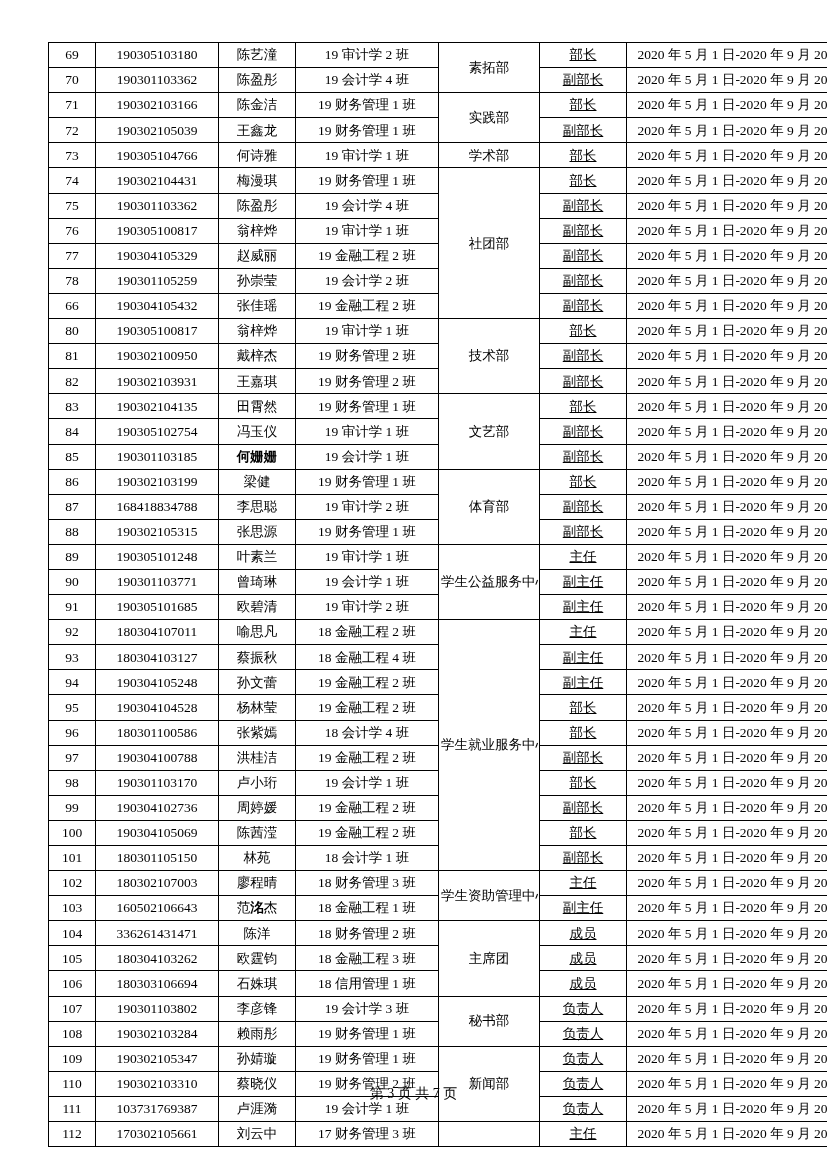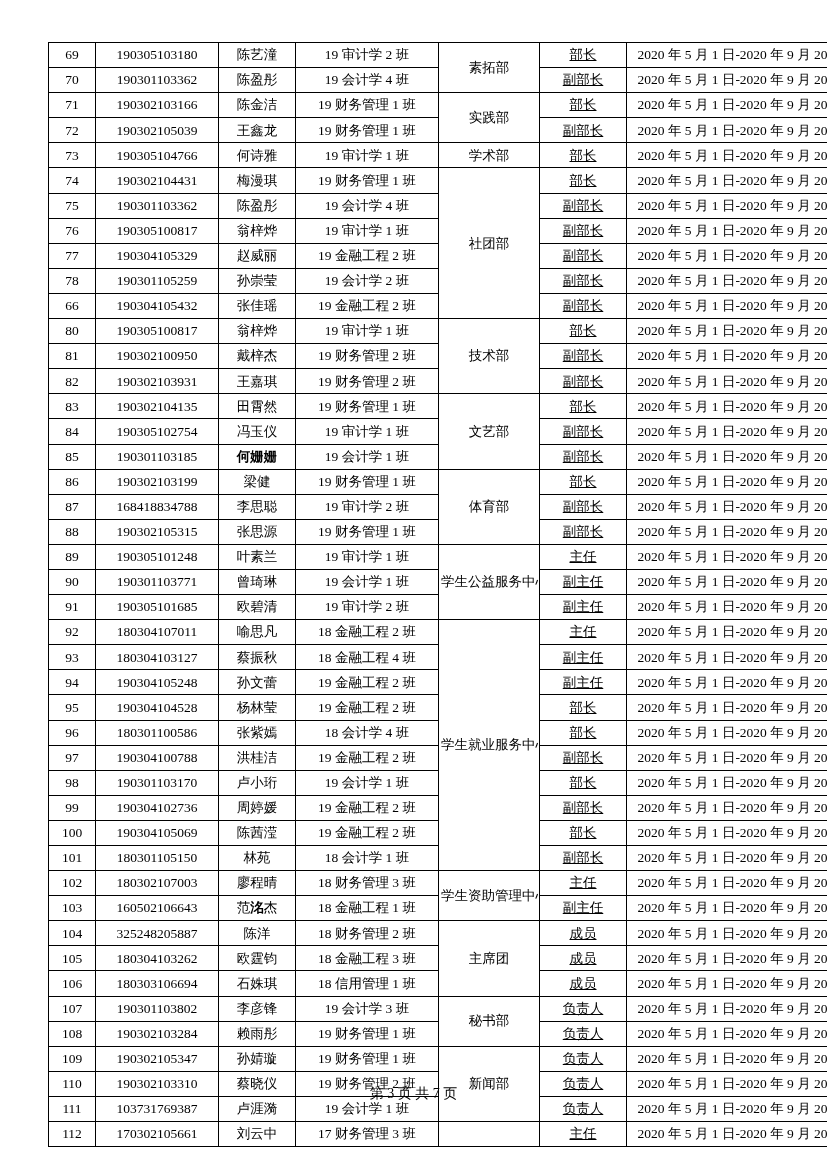--- a/index.html
+++ b/index.html
@@ -358,21 +358,21 @@
         <tr class="tall">
           <td class="c-seq">103</td>
           <td class="c-sid">160502106643</td>
           <td class="c-name">范<span class="bold-glyph">洺</span>杰</td>
           <td class="c-class">18 金融工程 1 班</td>
           <td class="c-role">副主任</td>
           <td class="c-term">2020 年 5 月 1 日-2020 年 9 月 20 日</td>
         </tr>
         <tr>
           <td class="c-seq">104</td>
-          <td class="c-sid">325248205887</td>
+          <td class="c-sid">336261431471</td>
           <td class="c-name">陈洋</td>
           <td class="c-class">18 财务管理 2 班</td>
           <td class="c-dept" rowspan="3">主席团</td>
           <td class="c-role">成员</td>
           <td class="c-term">2020 年 5 月 1 日-2020 年 9 月 20 日</td>
         </tr>
         <tr>
           <td class="c-seq">105</td>
           <td class="c-sid">180304103262</td>
           <td class="c-name">欧霆钧</td>

